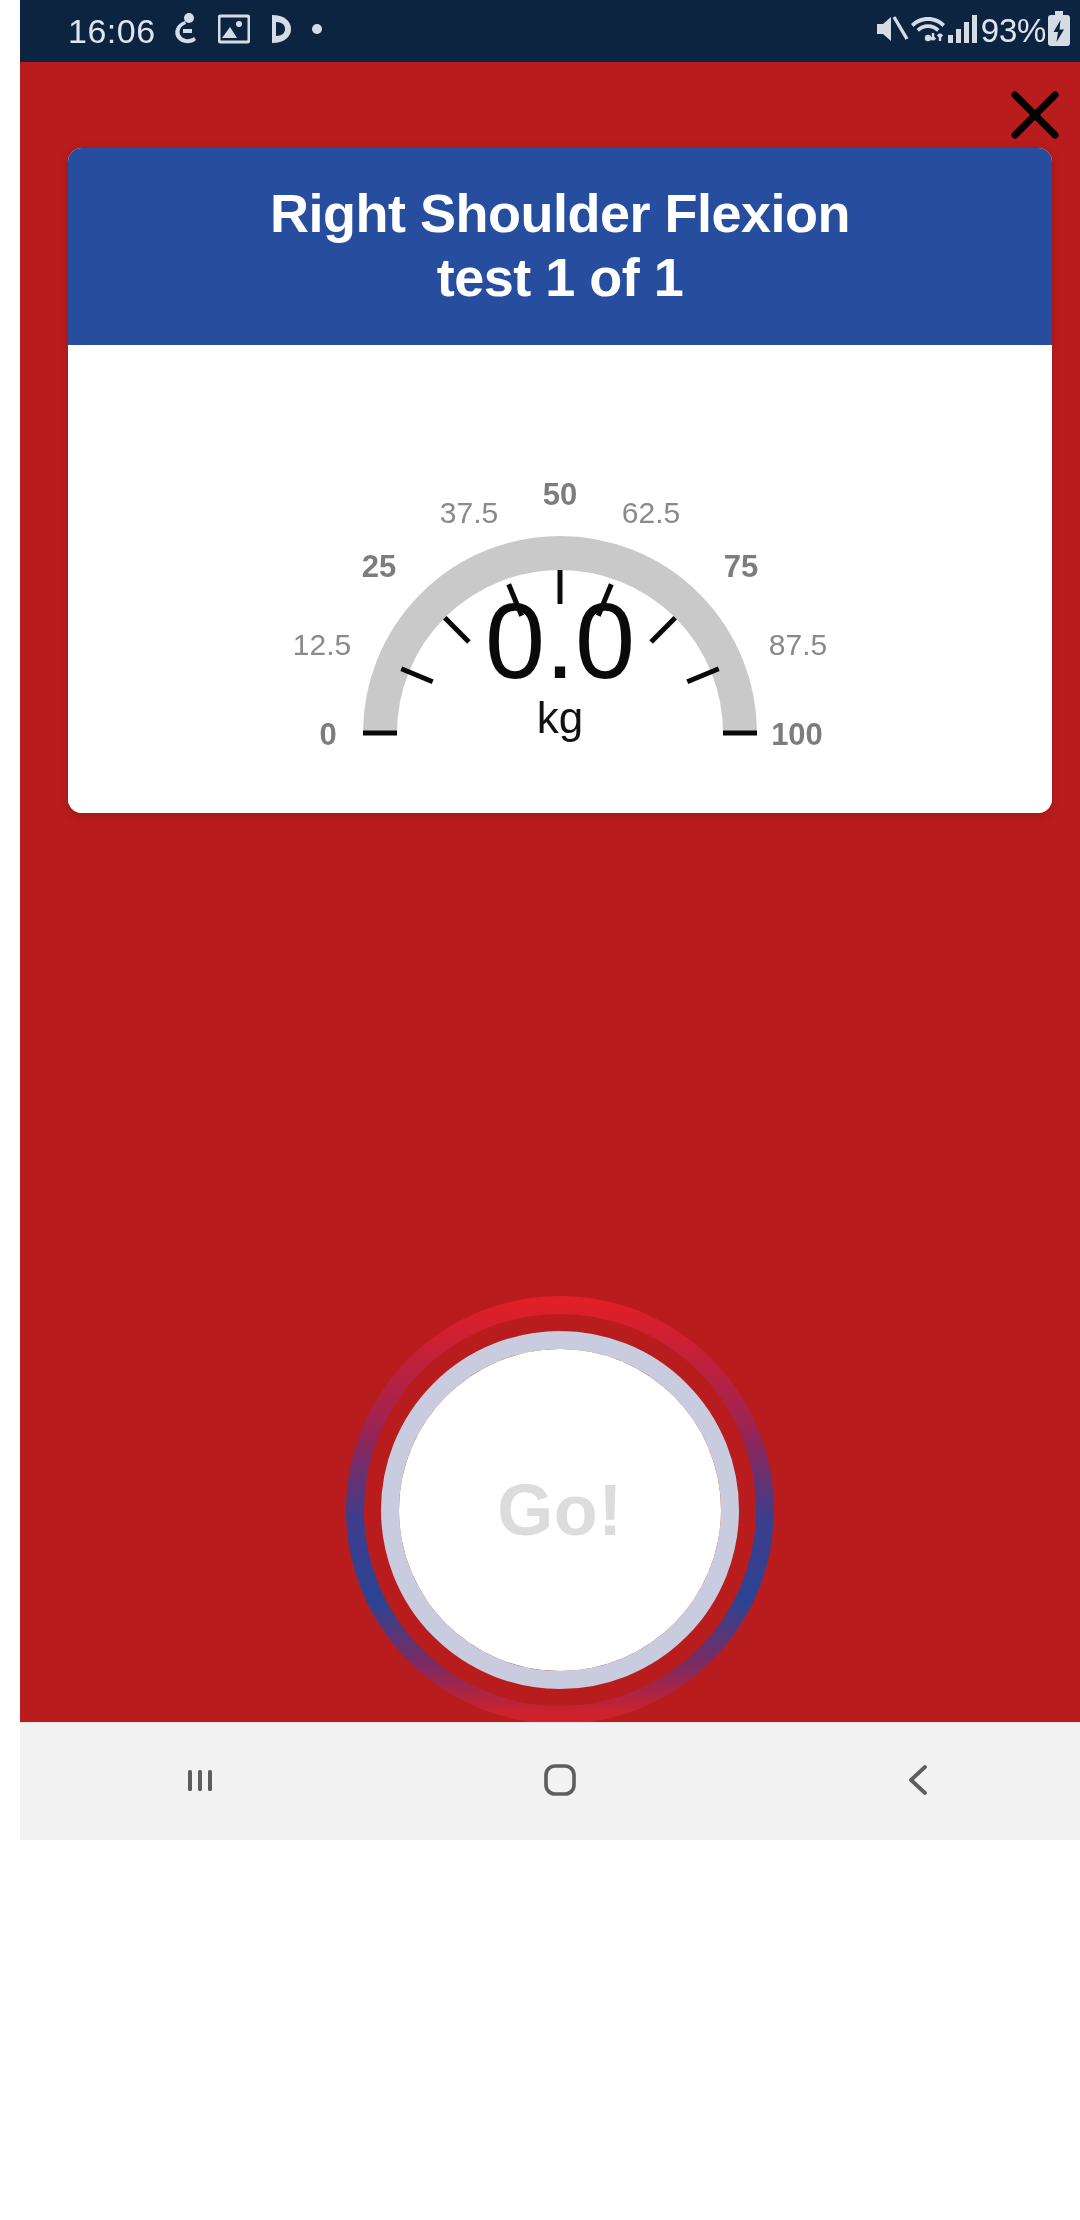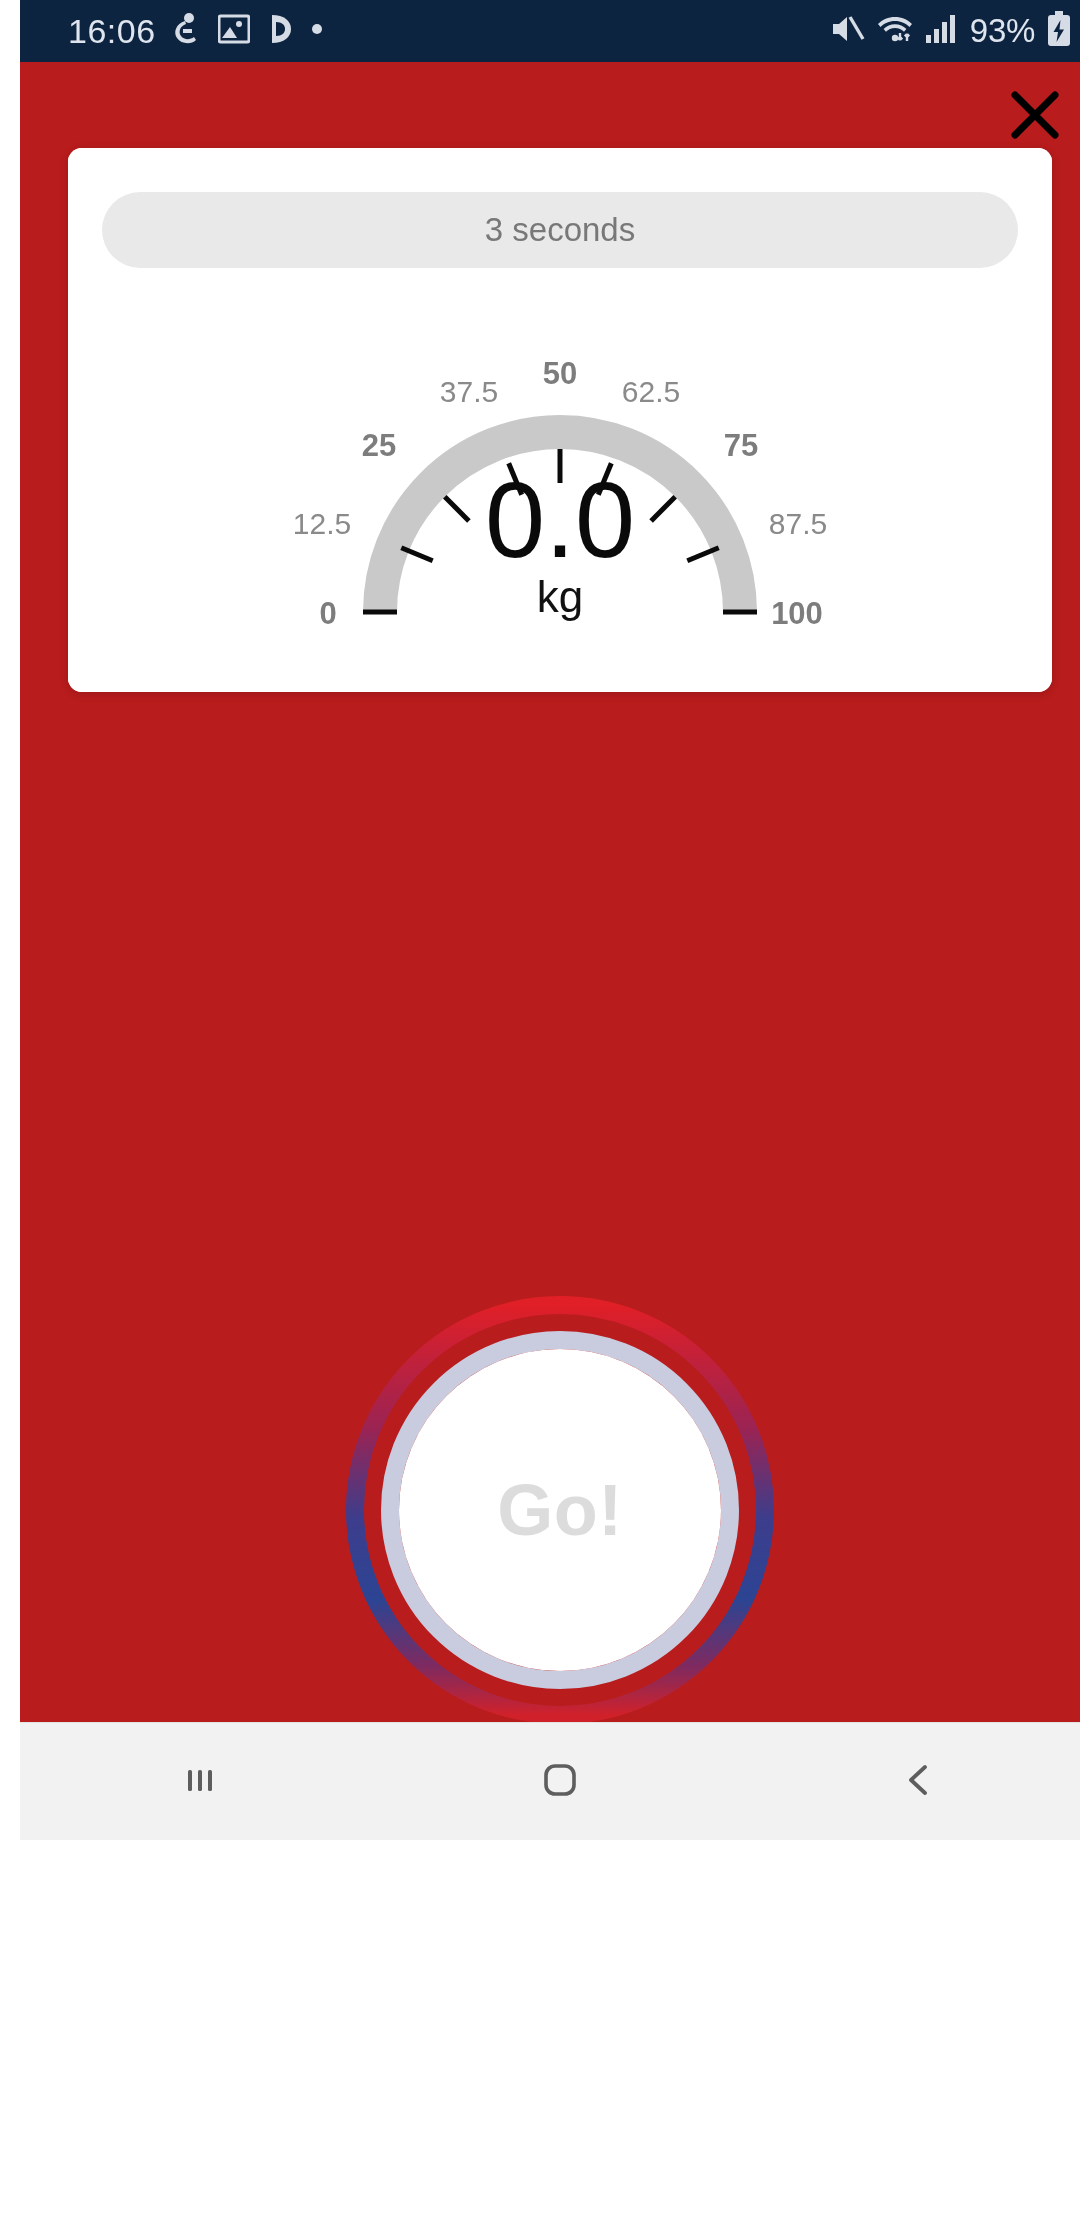--- a/index.html
+++ b/index.html
@@ -41,21 +41,20 @@
   }
   .status-clock {
     font-size: 34px;
     font-weight: 400;
     letter-spacing: 0.5px;
     color: #dfe5ee;
   }
   .status-right {
     display: flex;
     align-items: center;
-    gap: 11px;
   }
   .status-battery-text {
     font-size: 33px;
     color: #dfe5ee;
     letter-spacing: -0.3px;
   }
   .sicon { display: block; }
 
   
   .close-row {
@@ -290,26 +289,27 @@
           <line x1="6" y1="6" x2="46" y2="46" stroke="#000000" stroke-width="7" stroke-linecap="round"></line>
           <line x1="46" y1="6" x2="6" y2="46" stroke="#000000" stroke-width="7" stroke-linecap="round"></line>
         </svg>
       </span>
     </div>
   </div>
 
   <div class="card-wrap">
     <div class="card">
 
+      <div class="card-header">
+        <div class="card-title">Right Shoulder Flexion
+test 1 of 1</div>
+      </div>
 
       <div class="card-body">
 
-        <div class="timer-pill">
-          <span>3 seconds</span>
-        </div>
 
         <div class="gauge-area">
           <svg class="gauge-svg" width="640" height="330" viewBox="0 0 640 330">
 
             <path d="M 140 300 A 180 180 0 0 1 500 300" fill="none" stroke="#c9c9c9" stroke-width="34"></path>
 
             <path d="M 140 300 A 180 180 0 0 1 140 300" fill="none" stroke="#264d9e" stroke-width="34"></path>
 
             <g stroke="#0a0a0a" stroke-width="5" stroke-linecap="butt">
 

